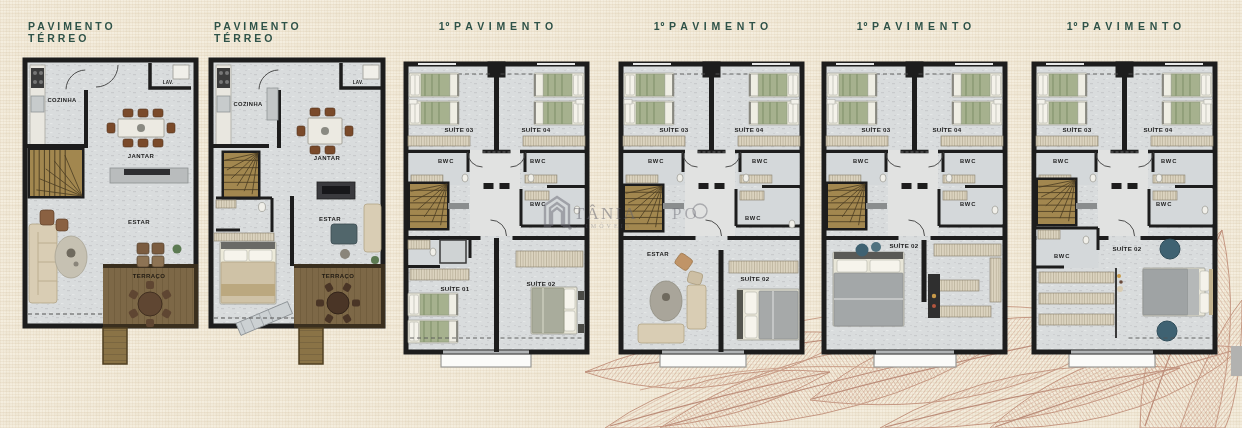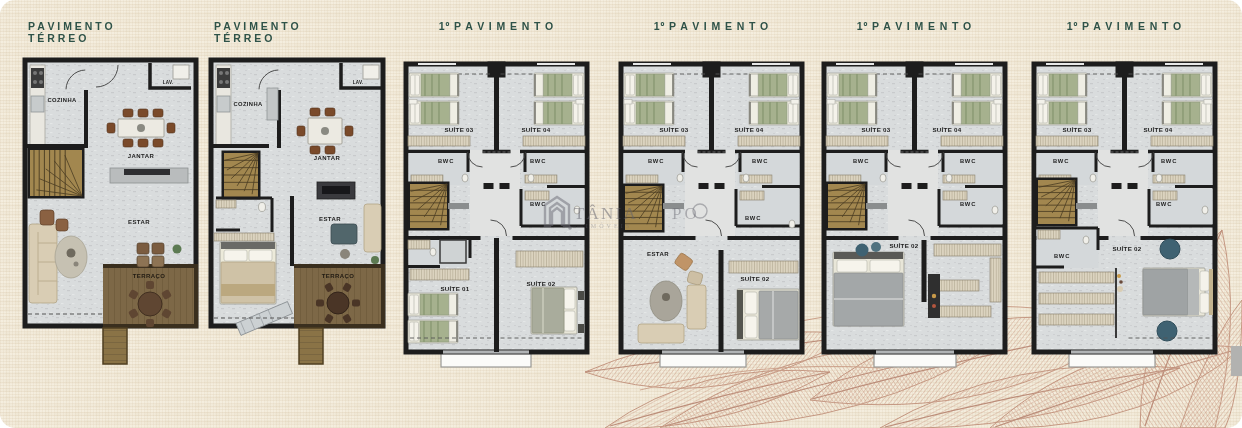--- a/index.html
+++ b/index.html
@@ -2,21 +2,21 @@
 <html><head><meta charset="utf-8">
 <style>
 html,body{margin:0;padding:0;}
 #page{position:relative;width:1242px;height:428px;overflow:hidden;
 background-color:#f3edde;
 background-image:
  repeating-linear-gradient(0deg, rgba(209,189,157,.19) 0 1px, rgba(0,0,0,0) 1px 3px),
  repeating-linear-gradient(90deg, rgba(209,189,157,.15) 0 1px, rgba(0,0,0,0) 1px 3px),
  repeating-linear-gradient(0deg, rgba(245,238,222,.45) 0 4px, rgba(229,214,188,.15) 4px 8px),
  repeating-linear-gradient(90deg, rgba(246,239,224,.35) 0 5px, rgba(232,218,192,.13) 5px 10px);
-font-family:"Liberation Sans", sans-serif;border-radius:15px;}
+font-family:"Liberation Sans", sans-serif;}
 </style></head><body>
 <div id="page">
 <svg width="1242" height="428" viewBox="0 0 1242 428" xmlns="http://www.w3.org/2000/svg">
 <defs>
 <pattern id="wr" width="2.6" height="8" patternUnits="userSpaceOnUse">
  <rect width="2.6" height="8" fill="#dbd3bf"></rect>
           <line x1="0" y1="0" x2="0" y2="8" stroke="#978e75" stroke-width="0.8"></line>
 </pattern>
 <pattern id="lv1" width="3.4" height="3.4" patternUnits="userSpaceOnUse" patternTransform="rotate(38)">
  <line x1="0" y1="0" x2="0" y2="3.4" stroke="#c8957e" stroke-width="0.85"></line>

